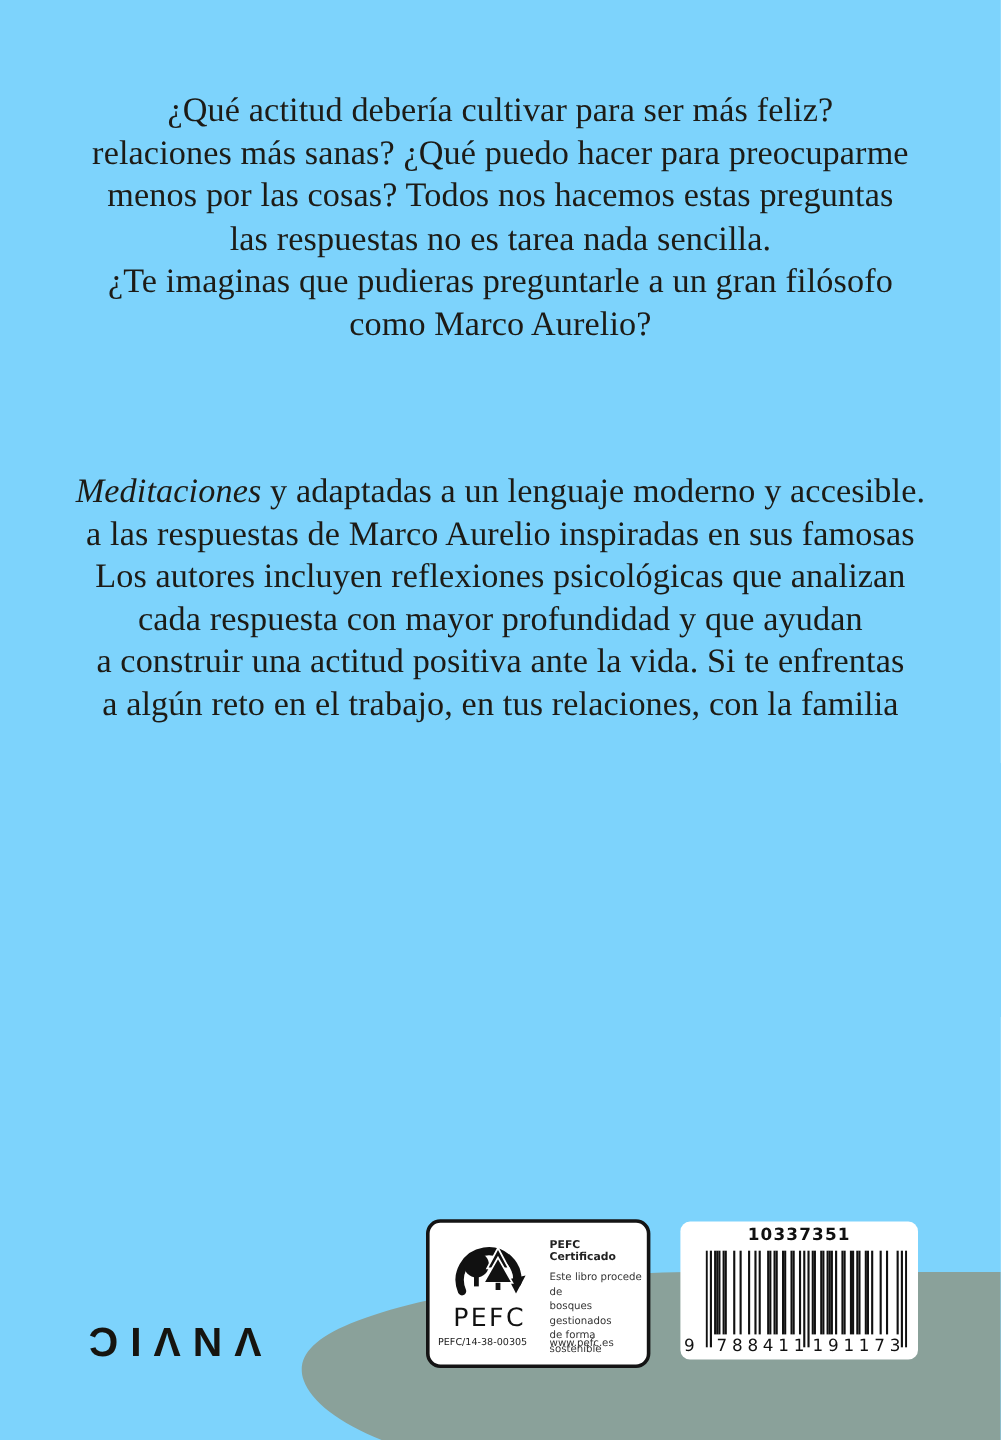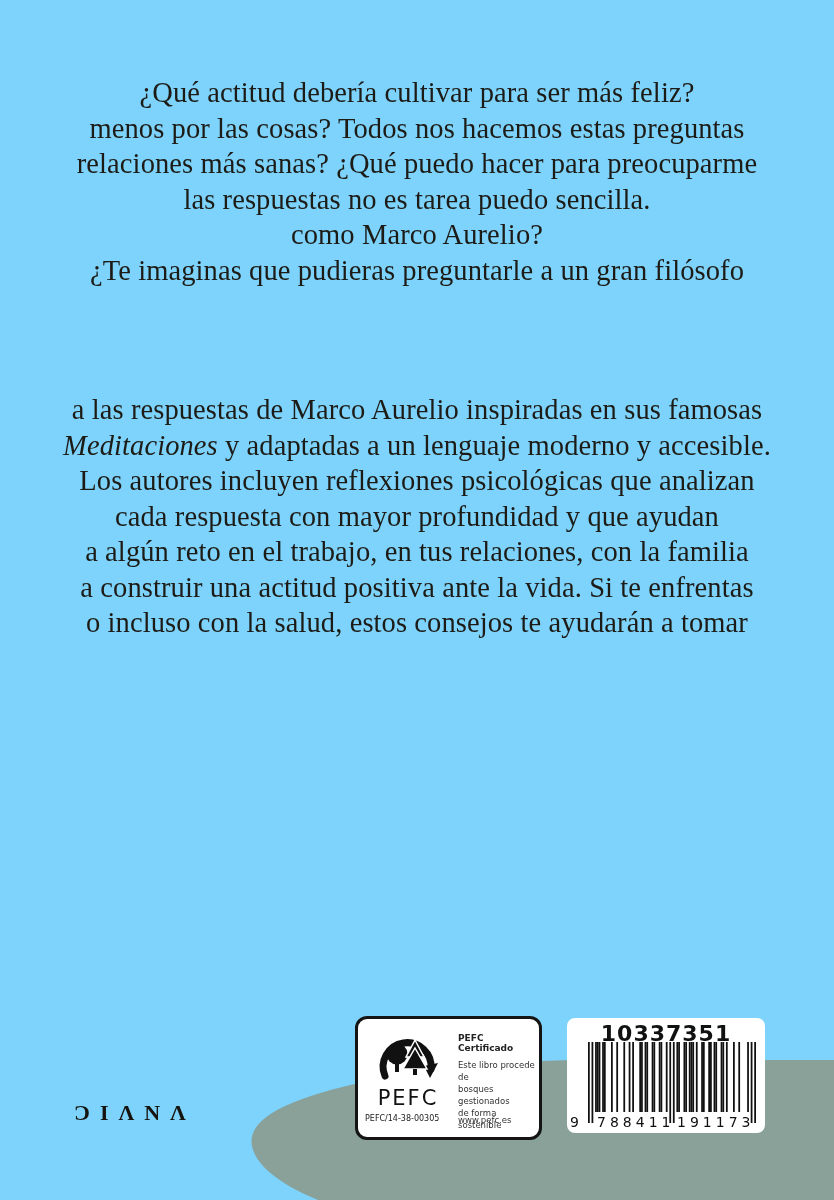--- a/index.html
+++ b/index.html
@@ -18,22 +18,22 @@
   #p2 { top:392px; }
   .line { white-space:nowrap; }
   .line i { font-style:italic; }
 
   
   .blob-svg { position:absolute; left:0; top:0; width:834px; height:1200px; z-index:1; }
 
   
   .publisher {
     position:absolute; left:74px; top:1100px; z-index:2;
-    font-family:Liberation Serif, serif; font-weight:bold;
-    font-size:22px; letter-spacing:10px; color:#16140F;
+    font-family:Liberation Sans, sans-serif; font-weight:bold;
+    font-size:34px; letter-spacing:10px; color:#16140F;
   }
 
   
   .pefc-box {
     position:absolute; left:355px; top:1016px; width:187px; height:124px;
     background:#FFFFFF; border:3px solid #141414; border-radius:12px;
     box-sizing:border-box; z-index:3;
     font-family:"DejaVu Sans", sans-serif; color:#222;
   }
   .pefc-logo { position:absolute; left:17px; top:10px; width:66px; height:60px; }
@@ -47,49 +47,48 @@
   .pefc-url     { position:absolute; left:100px; top:96px; font-size:8.5px; color:#333; }
 
   
   .barcode-box {
     position:absolute; left:567px; top:1018px; width:198px; height:115px;
     background:#FFFFFF; border-radius:8px; z-index:3;
     font-family:"DejaVu Sans", sans-serif; color:#111;
   }
   .barcode-top {
     position:absolute; top:3px; left:0; width:100%; text-align:center;
-    font-weight:bold; font-size:22px; letter-spacing:1px;
+    font-weight:bold; font-size:14px; letter-spacing:1px;
   }
   .barcode-bars { position:absolute; left:21px; top:24px; width:168px; height:81px; }
   .bc-digit { position:absolute; top:96px; font-size:14px; }
   .bc-d9 { left:3px; }
   .bc-dl { left:30px;  letter-spacing:4px; }
   .bc-dr { left:110px; letter-spacing:4px; }
 </style>
 </head>
 <body>
 
 <div class="page" style="background: #7dd3fc;">
 
   <div class="blurb" id="p1" style="color: rgb(29, 27, 22);">
       <div class="line"><span>¿Qué actitud debería cultivar para ser más feliz?</span></div>
+      <div class="line"><span>relaciones más sanas? ¿Qué puedo hacer para preocuparme</span></div>
       <div class="line"><span>menos por las cosas? Todos nos hacemos estas preguntas</span></div>
-      <div class="line"><span>relaciones más sanas? ¿Qué puedo hacer para preocuparme</span></div>
-      <div class="line"><span>las respuestas no es tarea puedo sencilla.</span></div>
+      <div class="line"><span>las respuestas no es tarea nada sencilla.</span></div>
+      <div class="line"><span>¿Te imaginas que pudieras preguntarle a un gran filósofo</span></div>
       <div class="line"><span>como Marco Aurelio?</span></div>
-      <div class="line"><span>¿Te imaginas que pudieras preguntarle a un gran filósofo</span></div>
     </div>
   <div class="blurb" id="p2" style="color: rgb(29, 27, 22);">
+      <div class="line"><i>Meditaciones</i><span> y adaptadas a un lenguaje moderno y accesible.</span></div>
       <div class="line"><span>a las respuestas de Marco Aurelio inspiradas en sus famosas</span></div>
-      <div class="line"><i>Meditaciones</i><span> y adaptadas a un lenguaje moderno y accesible.</span></div>
       <div class="line"><span>Los autores incluyen reflexiones psicológicas que analizan</span></div>
       <div class="line"><span>cada respuesta con mayor profundidad y que ayudan</span></div>
+      <div class="line"><span>a construir una actitud positiva ante la vida. Si te enfrentas</span></div>
       <div class="line"><span>a algún reto en el trabajo, en tus relaciones, con la familia</span></div>
-      <div class="line"><span>a construir una actitud positiva ante la vida. Si te enfrentas</span></div>
-      <div class="line"><span>o incluso con la salud, estos consejos te ayudarán a tomar</span></div>
     </div>
 
   <svg class="blob-svg" viewBox="0 0 834 1200" preserveAspectRatio="none">
     <path id="blob-path" d="M834,1060 L572,1060 C455,1062 348,1080 292,1103 C258,1117 247,1133 253,1150 C259,1168 283,1186 318,1200 L834,1200 Z" fill="#8AA19A"></path>
   </svg>
 
   <div class="publisher" id="publisher-logo">ƆIΛNΛ</div>
 
   <div class="pefc-box">
     <svg class="pefc-logo" viewBox="0 0 66 60">

